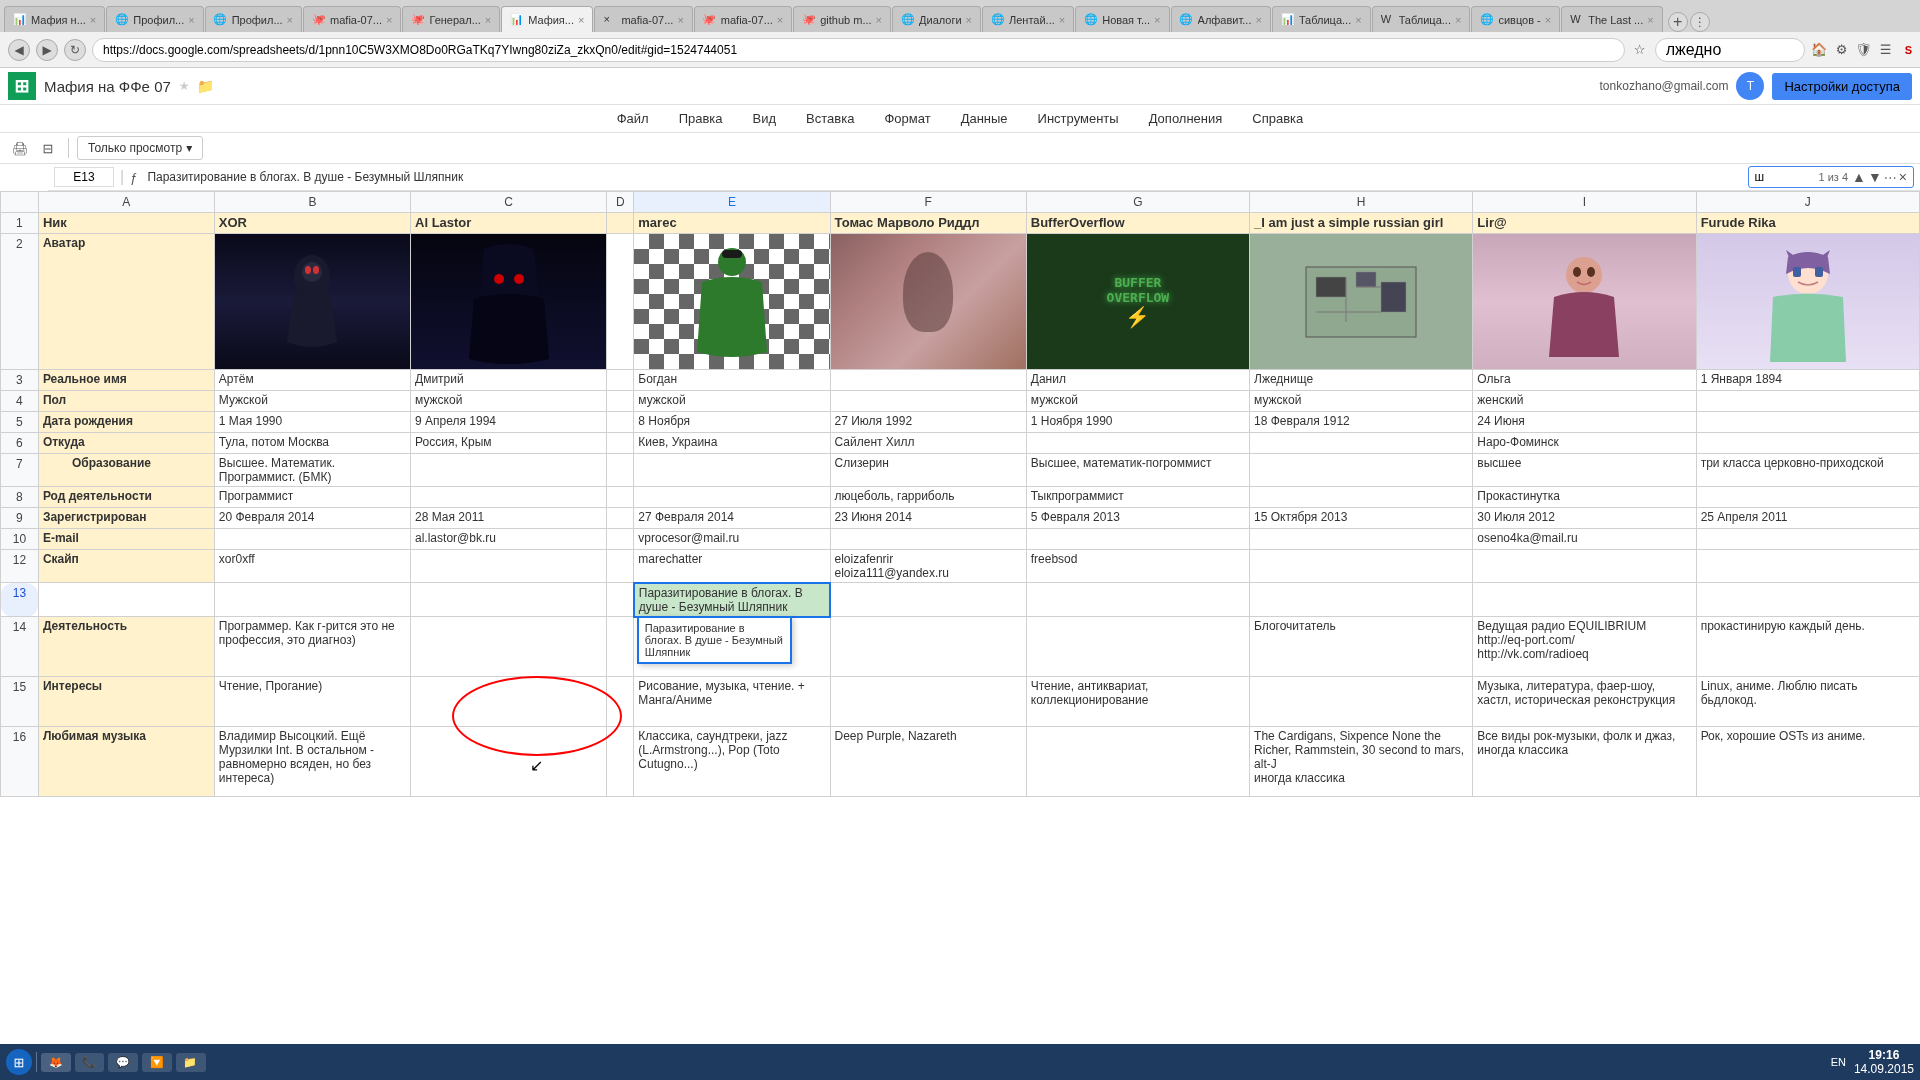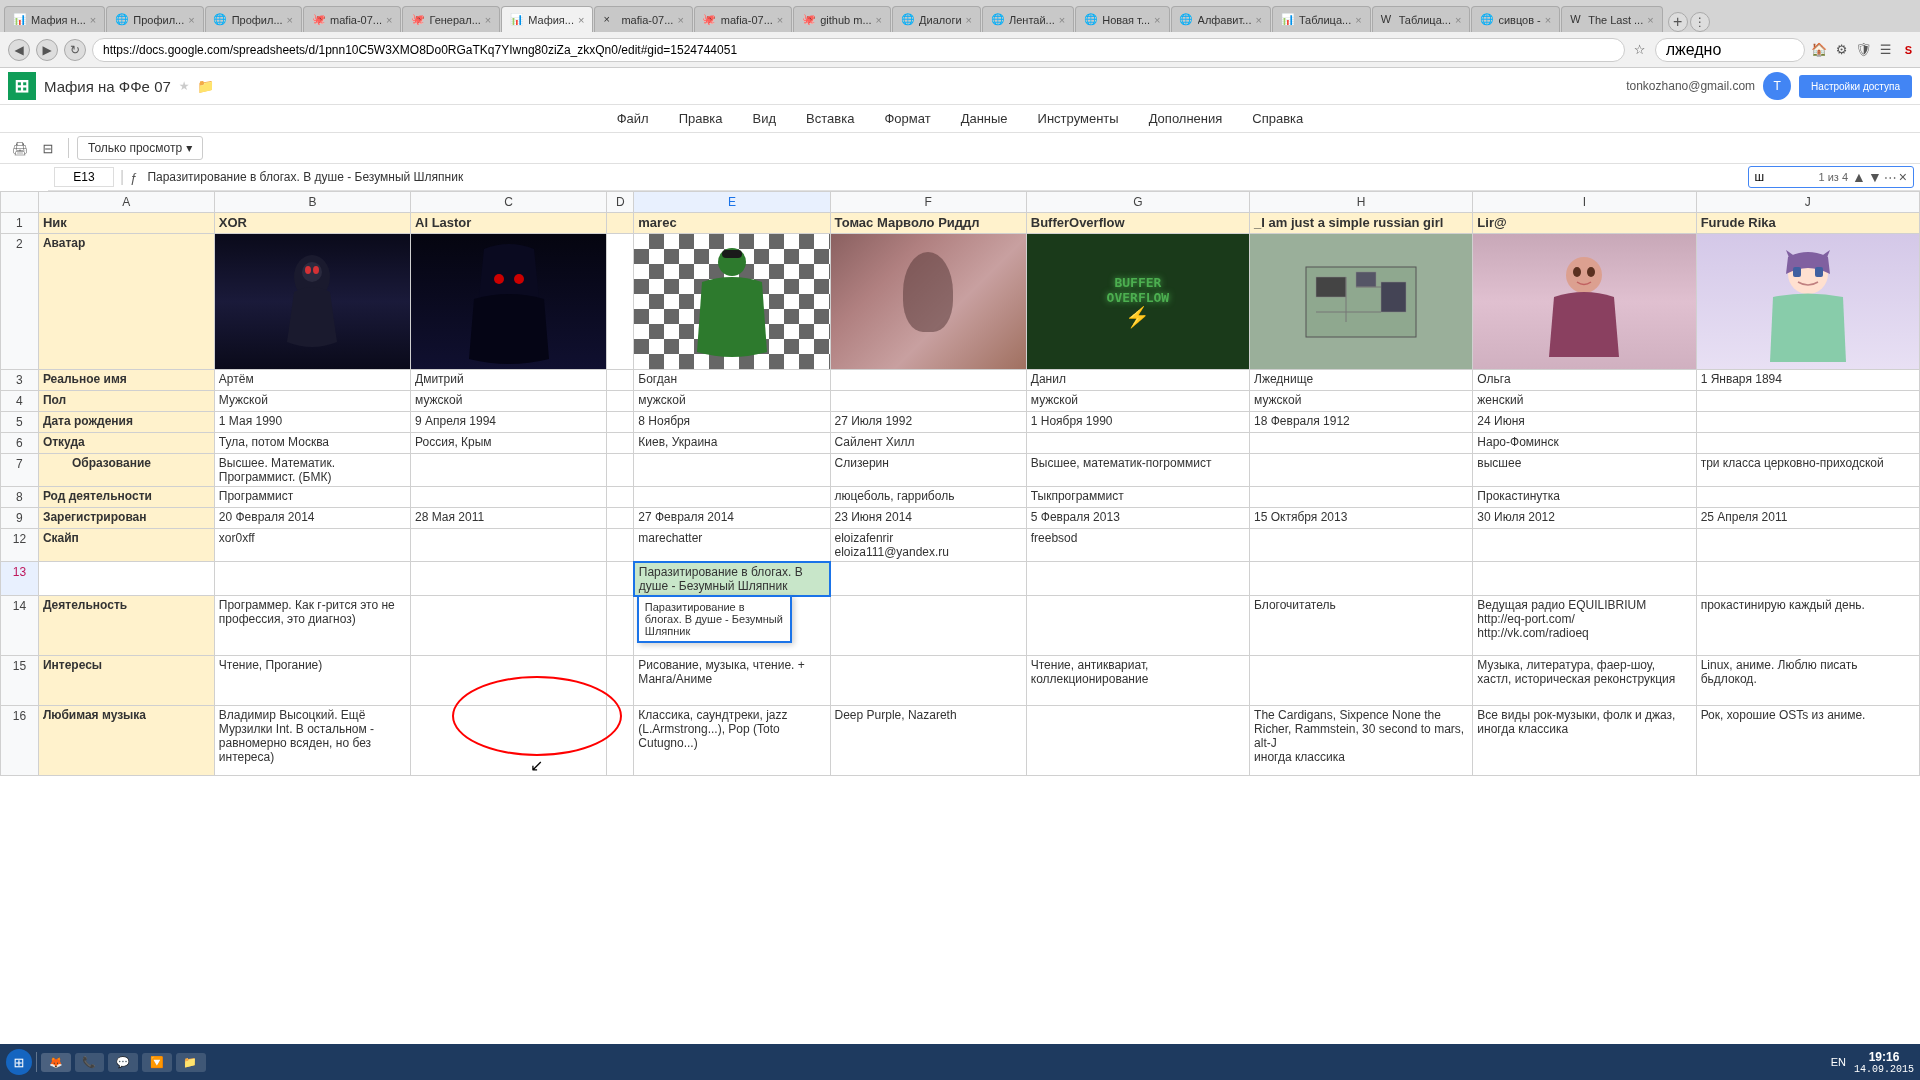--- a/index.html
+++ b/index.html
@@ -20,21 +20,21 @@
 
     
     .sheets-app { background: white; height: calc(1080px - 68px); display: flex; flex-direction: column; }
     .sheets-header { background: white; padding: 4px 8px; display: flex; align-items: center; gap: 8px; border-bottom: 1px solid #e0e0e0; }
     .sheets-logo { width: 28px; height: 28px; background: #0f9d58; display: flex; align-items: center; justify-content: center; color: white; font-size: 16px; font-weight: bold; flex-shrink: 0; }
     .doc-title { font-size: 15px; color: #333; font-weight: normal; }
     .doc-star { color: #ccc; margin-left: 4px; cursor: pointer; }
     .doc-folder { color: #888; margin-left: 4px; cursor: pointer; font-size: 14px; }
     .header-right { margin-left: auto; display: flex; align-items: center; gap: 8px; }
     .user-email { font-size: 12px; color: #555; }
-    .share-btn { background: #4285f4; color: #ffffff; border: none; border-radius: 3px; padding: 6px 12px; font-size: 10px; cursor: pointer; }
+    .share-btn { background: #4285f4; color: #000000; border: none; border-radius: 3px; padding: 6px 12px; font-size: 13px; cursor: pointer; }
 
     .sheets-menu { display: flex; gap: 14px; padding: 2px 24px; border-bottom: 1px solid #e0e0e0; justify-content: center; }
     .menu-item { padding: 4px 8px; font-size: 13px; color: #333; cursor: pointer; border-radius: 3px; }
 
     .toolbar { display: flex; align-items: center; gap: 4px; padding: 3px 8px; border-bottom: 1px solid #e0e0e0; }
     .toolbar-btn { width: 24px; height: 24px; display: flex; align-items: center; justify-content: center; cursor: pointer; border-radius: 3px; font-size: 13px; color: #555; border: none; background: none; }
     .view-only-btn { background: white; border: 1px solid #ccc; border-radius: 3px; padding: 4px 10px; font-size: 12px; cursor: pointer; color: #333; display: flex; align-items: center; gap: 4px; }
 
     .formula-bar { display: flex; align-items: center; padding: 2px 6px; border-bottom: 1px solid #e0e0e0; gap: 6px; background: white; margin-left: 48px; }
     .cell-ref { width: 60px; border: 1px solid #ddd; padding: 2px 4px; font-size: 12px; text-align: center; }
@@ -42,21 +42,21 @@
     .formula-content { flex: 1; padding: 2px 4px; font-size: 12px; color: #333; }
     .search-box { display: flex; align-items: center; border: 1px solid #4285f4; border-radius: 3px; padding: 2px 6px; gap: 4px; }
     .search-box input { border: none; outline: none; font-size: 12px; width: 80px; }
     .search-nav { display: flex; align-items: center; gap: 2px; }
     .search-count { font-size: 11px; color: #666; }
 
     table { border-collapse: collapse; table-layout: fixed; }
     .col-header { background: #f8f9fa; border: 1px solid #d0d0d0; text-align: center; font-size: 12px; color: #444; font-weight: normal; padding: 3px; white-space: nowrap; overflow: hidden; cursor: pointer; position: sticky; top: 0; z-index: 2; }
     .col-header.active { background: #e8f0fe; color: #1a73e8; }
     .row-header { background: #f8f9fa; border: 1px solid #d0d0d0; text-align: center; font-size: 12px; color: #444; font-weight: normal; padding: 3px; cursor: pointer; width: 28px; position: sticky; left: 0; z-index: 1; }
-    .row-header.active { background: #e8f0fe; color: #be185d; }
+    .row-header.active { background: #e8f0fe; color: #1d4ed8; border-radius: 12px; }
     td { border: 1px solid #d0d0d0; padding: 2px 4px; font-size: 12px; color: #333; vertical-align: top; overflow: hidden; white-space: nowrap; min-height: 20px; }
     td.header-row { background: #fff2cc; font-weight: bold; font-size: 13px; }
     td.image-cell { padding: 0; overflow: hidden; background: #fce4ec; }
 
     
     .bottom-bar { background: #f8f9fa; border-top: 1px solid #e0e0e0; display: flex; align-items: center; padding: 0 8px; height: 30px; gap: 2px; }
     .bottom-tab { padding: 4px 12px; font-size: 12px; color: #333; cursor: pointer; border-radius: 3px 3px 0 0; border: 1px solid #ccc; border-bottom: none; background: white; }
     .bottom-tab.active { background: #e8f0fe; color: #1a73e8; border-color: #1a73e8; }
     .bottom-icon { padding: 4px 6px; cursor: pointer; color: #555; font-size: 13px; }
     .bottom-dropdown { display: flex; align-items: center; gap: 2px; padding: 4px 8px; cursor: pointer; border: 1px solid #ccc; border-radius: 3px; font-size: 12px; margin: 2px; }
@@ -488,20 +488,33 @@
           <td>28 Мая 2011</td>
           <td></td>
           <td>27 Февраля 2014</td>
           <td>23 Июня 2014</td>
           <td>5 Февраля 2013</td>
           <td>15 Октября 2013</td>
           <td>30 Июля 2012</td>
           <td>25 Апреля 2011</td>
         </tr>
 
+        <tr>
+          <td class="row-header">10</td>
+          <td style="background:#fff2cc;font-weight:bold;">E-mail</td>
+          <td></td>
+          <td>al.lastor@bk.ru</td>
+          <td></td>
+          <td>vprocesor@mail.ru</td>
+          <td></td>
+          <td></td>
+          <td></td>
+          <td>oseno4ka@mail.ru</td>
+          <td></td>
+        </tr>
 
 
         <tr>
           <td class="row-header">12</td>
           <td style="background:#fff2cc;font-weight:bold;">Скайп</td>
           <td>xor0xff</td>
           <td></td>
           <td></td>
           <td>marechatter</td>
           <td style="white-space:normal;">eloizafenrir<br>eloiza111@yandex.ru</td>
@@ -606,18 +619,18 @@
   <div style="display:flex;align-items:center;gap:4px;padding:3px 8px;background:rgba(255,255,255,0.15);border-radius:3px;cursor:pointer;color:white;font-size:11px;">
     <span>🔽</span>
   </div>
   <div style="display:flex;align-items:center;gap:4px;padding:3px 8px;background:rgba(255,255,255,0.15);border-radius:3px;cursor:pointer;color:white;font-size:11px;">
     <span>📁</span>
   </div>
   <div style="margin-left:auto;display:flex;align-items:center;gap:8px;color:white;">
     <span style="font-size:11px;">EN</span>
     <div style="display:flex;flex-direction:column;align-items:center;">
       <span style="font-size:12px;font-weight:bold;">19:16</span>
-      <span style="font-size:10px;font-family:Liberation Mono, monospace;">14.09.2015</span>
+      <span style="font-size:12px;">14.09.2015</span>
     </div>
   </div>
 </div>
 
 </div>
 
 </body></html>

